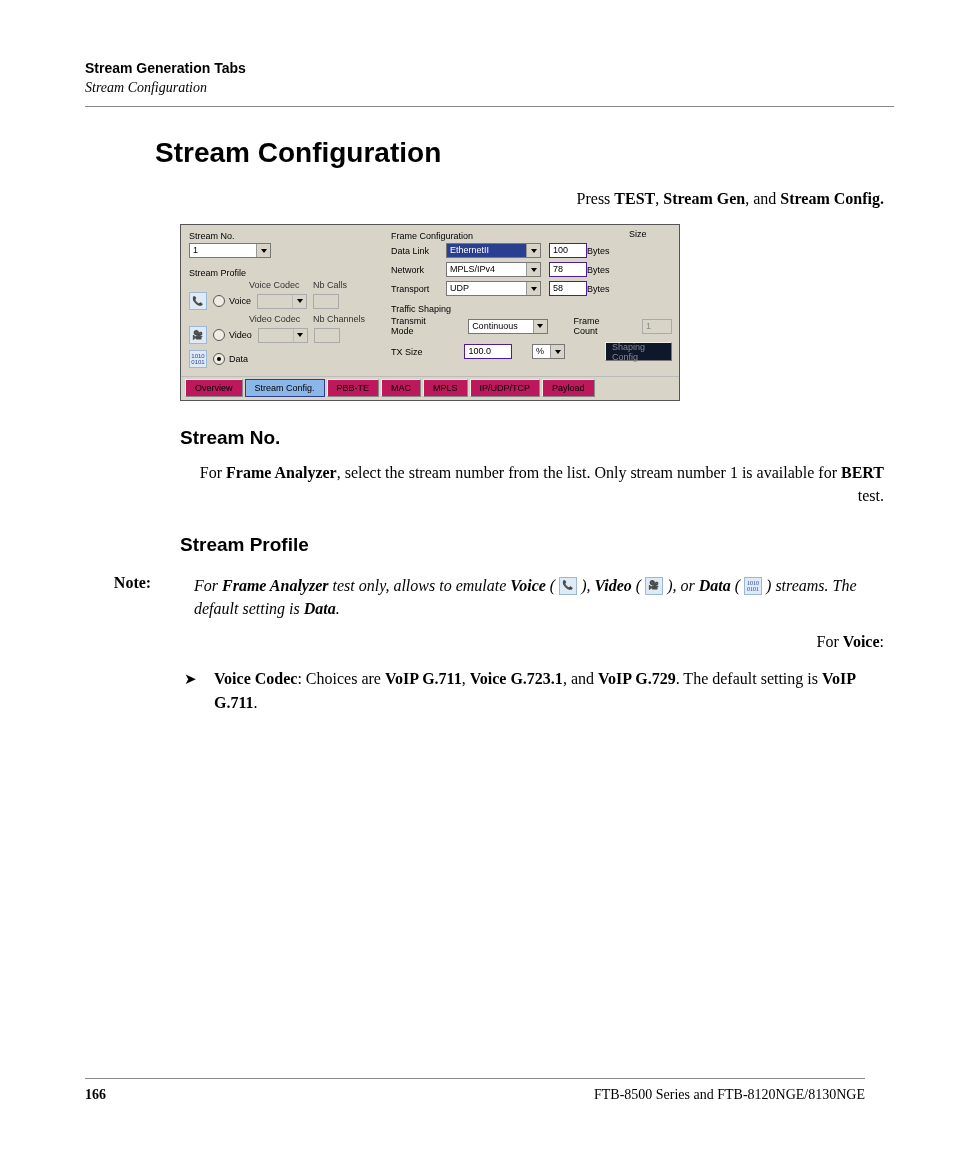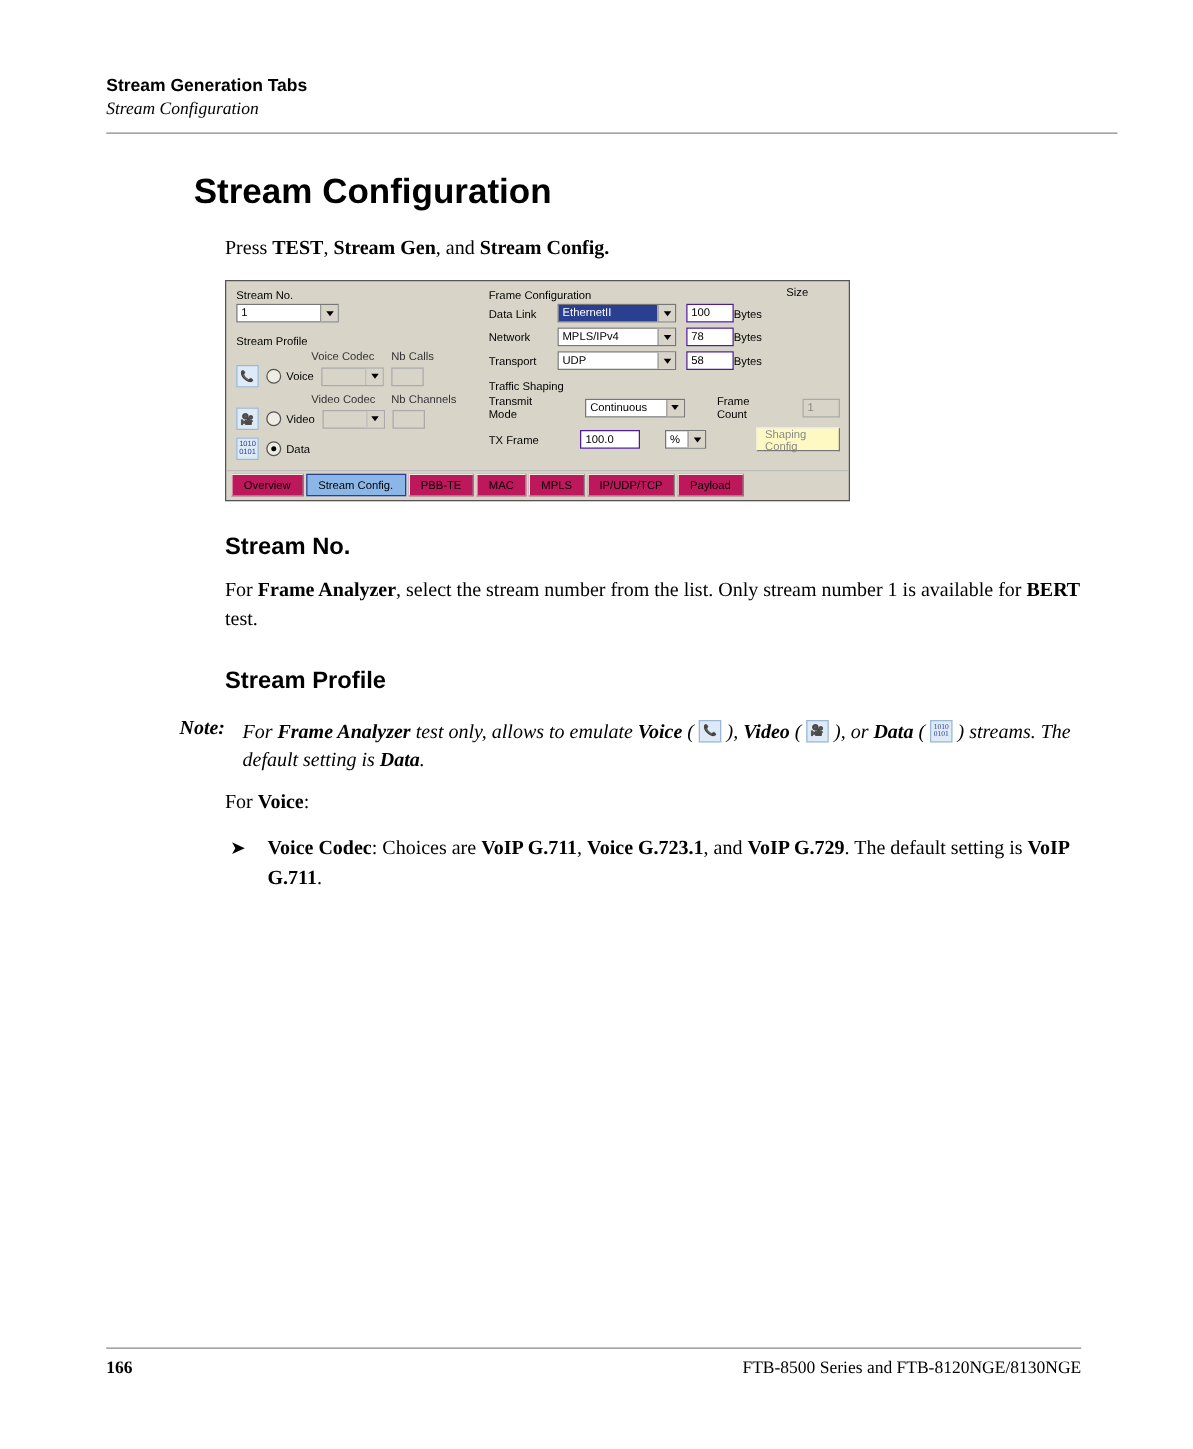--- a/index.html
+++ b/index.html
@@ -42,20 +42,21 @@
     margin: 0 0 18px 70px;
   }
   .body-indent {
     margin-left: 95px;
     margin-right: 10px;
   }
   p {
     font-size: 16px;
     line-height: 1.45;
     margin: 0 0 14px 0;
+    text-align: right;
   }
   .bold { font-weight: bold; }
   h2.sub {
     font-family: Verdana, Arial, sans-serif;
     font-weight: bold;
     font-size: 19px;
     margin: 26px 0 12px 0;
   }
   .screenshot {
     width: 498px;
@@ -87,26 +88,26 @@
   .field.dis{background:#d8d4c8;color:#888;border-color:#aaa;}
   .radio{display:inline-flex;align-items:center;gap:4px;font-size:9px;}
   .radio .dot{width:10px;height:10px;border-radius:50%;border:1px solid #555;background:#efece3;display:flex;align-items:center;justify-content:center;}
   .radio .dot.on::after{content:"";width:4px;height:4px;border-radius:50%;background:#000;}
   .icon-box{display:inline-flex;width:16px;height:16px;border:1px solid #9cb8d6;background:#dfeaf7;align-items:center;justify-content:center;font-size:9px;vertical-align:middle;}
   .prof-row{display:flex;align-items:center;gap:6px;margin:4px 0;}
   .col-hdr{font-size:9px;color:#333;}
   .frame-grid{display:grid;grid-template-columns:55px 95px 8px 38px 34px;row-gap:4px;align-items:center;}
   .size-hdr{position:absolute;left:238px;top:4px;font-size:9px;}
   .ts-row{display:flex;align-items:center;gap:20px;margin-top:2px;}
-  .btn3d{display:inline-flex;align-items:center;justify-content:center;height:17px;padding:0 6px;background:#fef9c3;border:1px solid #777;border-top-color:#f0ede4;border-left-color:#f0ede4;font-size:9px;color:#888;}
+  .btn3d{display:inline-flex;align-items:center;justify-content:center;height:17px;padding:0 6px;background:#0f172a;border:1px solid #777;border-top-color:#f0ede4;border-left-color:#f0ede4;font-size:9px;color:#888;}
   .tabs-bar{display:flex;gap:2px;padding:2px 4px 3px 4px;border-top:1px solid #bbb;}
   .tab{display:inline-flex;align-items:center;height:16px;padding:0 9px;font-size:9px;background:#be185d;border:1px solid #888;border-top-color:#f0ede4;border-left-color:#f0ede4;}
   .tab.active{background:#8bb6e8;border-color:#2a3f8f;}
   .note-block{display:flex;margin:18px 0 10px 0;}
-  .note-label{flex:0 0 95px;text-align:right;padding-right:14px;font-family:Georgia,serif;font-style:italic;font-weight:bold;font-size:16px;}
+  .note-label{flex:0 0 95px;text-align:center;padding-right:14px;font-family:Georgia,serif;font-weight:bold;font-size:16px;}
   .note-body{flex:1;font-style:italic;font-size:16px;line-height:1.45;margin-right:10px;}
   .inline-icon{display:inline-flex;width:16px;height:16px;border:1px solid #9cb8d6;background:#dfeaf7;align-items:center;justify-content:center;font-size:9px;font-style:normal;vertical-align:middle;position:relative;top:-1px;}
   ul.arrows{list-style:none;padding:0;margin:8px 0 0 0;}
   ul.arrows li{position:relative;padding-left:34px;font-size:16px;line-height:1.5;margin-bottom:14px;}
   ul.arrows li::before{content:"➤";position:absolute;left:4px;top:1px;font-size:15px;}
   .footer{position:absolute;bottom:56px;left:85px;right:89px;}
   .footer-rule{border:none;border-top:1px solid #888;margin:0 0 8px 0;}
   .footer-row{display:flex;justify-content:space-between;font-size:14px;}
   .footer-row .pg{font-weight:bold;}
 </style>
@@ -213,21 +214,21 @@
           <div class="ts-row">
             <span style="width:62px">Transmit Mode</span>
             <span class="combo" style="width:86px">
                 <span class="val">Continuous</span>
                 <span class="arrow"></span>
               </span>
             <span style="margin-left:6px">Frame Count</span>
             <span class="field dis" style="width:32px">1</span>
           </div>
           <div class="ts-row" style="margin-top:6px">
-            <span style="width:62px">TX Frame</span>
+            <span style="width:62px">TX Size</span>
             <span class="field" style="width:54px">100.0</span>
             <span class="combo" style="width:38px">
                 <span class="val">%</span>
                 <span class="arrow"></span>
               </span>
             <span style="flex:1"></span>
             <span class="btn3d">Shaping Config</span>
           </div>
         </div>
       </div>

